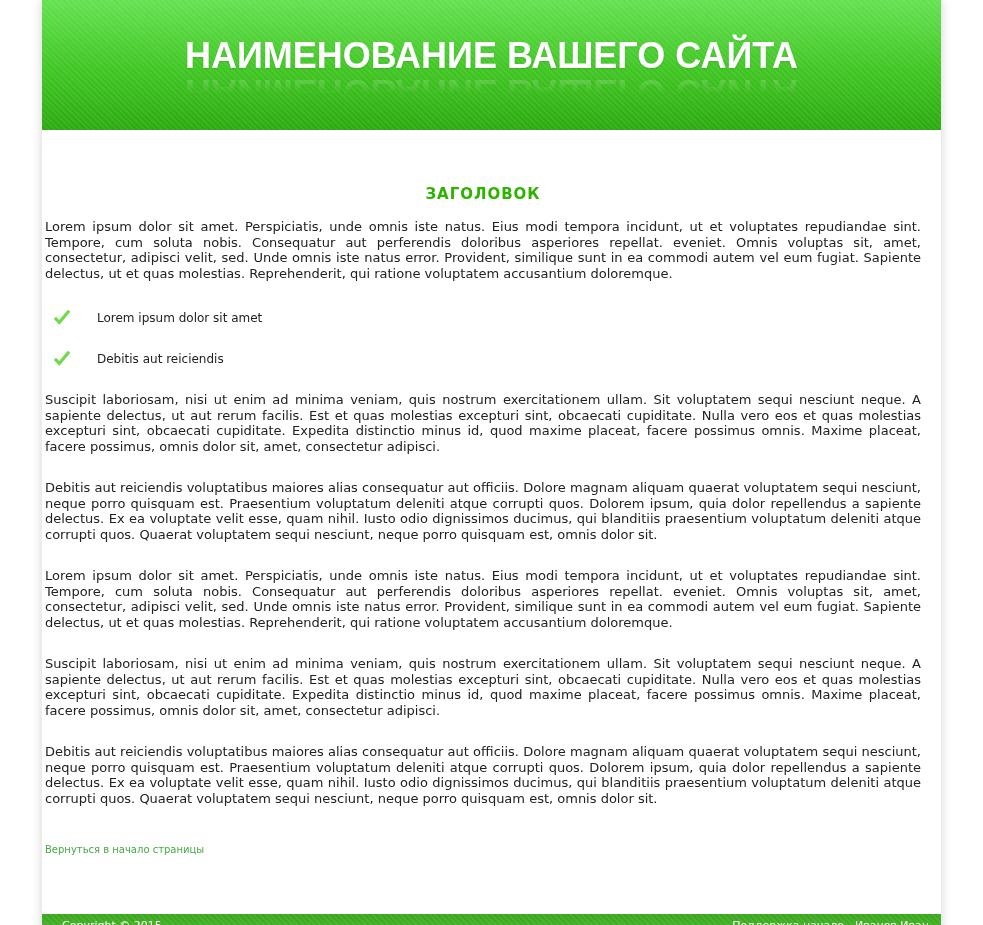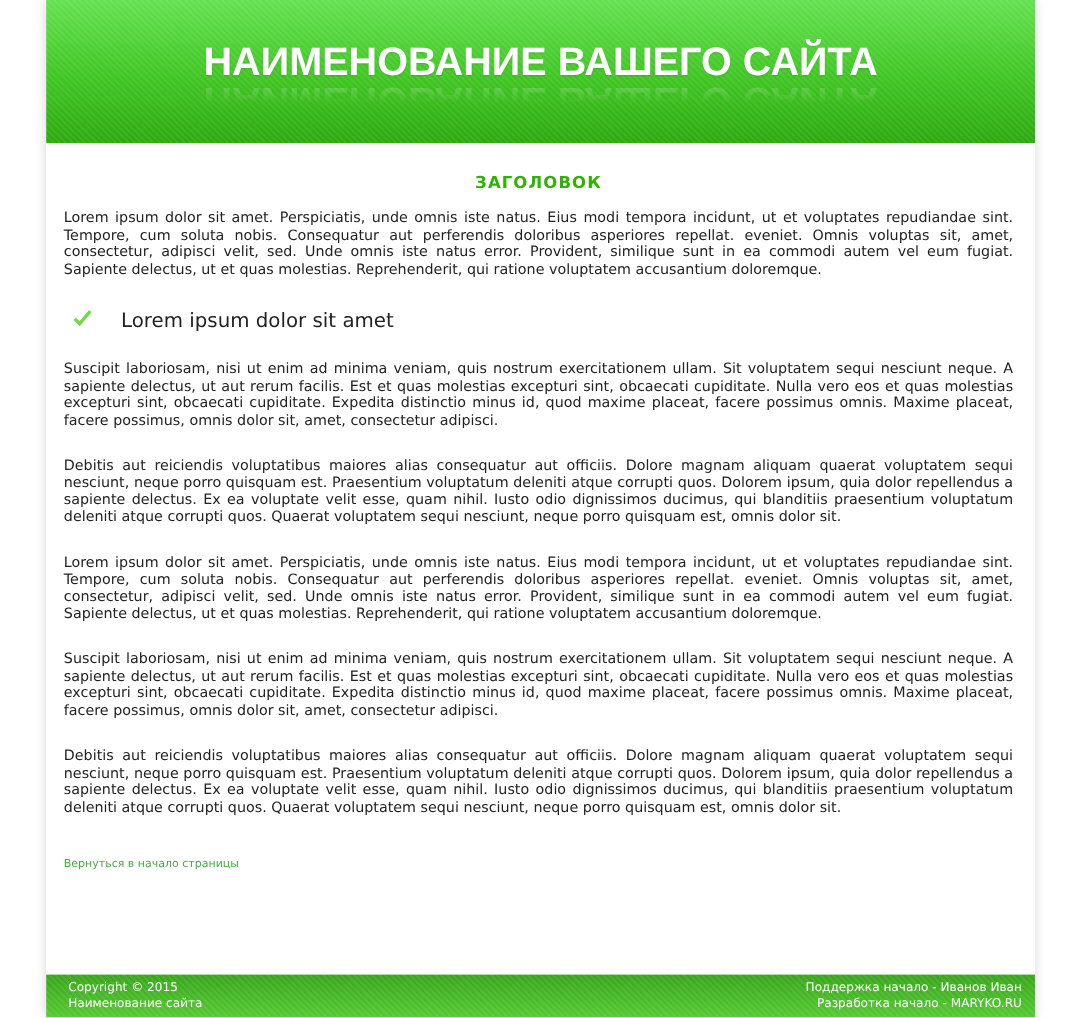--- a/index.html
+++ b/index.html
@@ -65,22 +65,23 @@
     transform:scaleY(-1);
     opacity:0.28;
     pointer-events:none;
     -webkit-mask-image:linear-gradient(to top, rgba(0,0,0,0.9) 0%, rgba(0,0,0,0) 55%);
     mask-image:linear-gradient(to top, rgba(0,0,0,0.9) 0%, rgba(0,0,0,0) 55%);
   }
   
   .content{
     flex:1 0 auto;
     min-height:756px;
-    padding:0 20px 20px 16px;
+    padding:0 20px 20px 3px;
     background:#ffffff;
+    margin-top:28px;
   }
   .page-heading{
     margin:0;
     padding-top:27px;
     text-align:center;
     font-size:15px;
     line-height:18px;
     font-weight:bold;
     letter-spacing:1px;
     color:var(--heading-green);
@@ -93,23 +94,23 @@
     color:var(--body-text);
   }
   .content p + p{margin-top:0;}
   .feature-list{
     list-style:none;
     margin:28px 0 26px 0;
     padding:0 0 0 8px;
   }
   .feature-list li{
     display:flex;
-    align-items:flex-start;
+    align-items:flex-end;
     margin-bottom:25px;
-    font-size:18px;
+    font-size:12px;
     color:var(--body-text);
   }
   .feature-list li:last-child{margin-bottom:0;}
   .check{
     width:18px;
     height:16px;
     margin-right:26px;
     flex:0 0 auto;
     display:inline-block;
   }
@@ -156,20 +157,28 @@
 
     <ul class="feature-list">
       <li>
         <span class="check">
           <svg viewBox="0 0 20 18" width="18" height="16">
               <path d="M2 10 L7 15 L18 2" fill="none" stroke="#72d94b" stroke-width="3.6" stroke-linecap="butt"></path>
             </svg>
         </span>
         <span>Lorem ipsum dolor sit amet</span>
       </li>
+      <li>
+        <span class="check">
+          <svg viewBox="0 0 20 18" width="18" height="16">
+              <path d="M2 10 L7 15 L18 2" fill="none" stroke="#72d94b" stroke-width="3.6" stroke-linecap="butt"></path>
+            </svg>
+        </span>
+        <span>Debitis aut reiciendis</span>
+      </li>
     </ul>
 
     <p>Suscipit laboriosam, nisi ut enim ad minima veniam, quis nostrum exercitationem ullam. Sit voluptatem sequi nesciunt neque. A sapiente delectus, ut aut rerum facilis. Est et quas molestias excepturi sint, obcaecati cupiditate. Nulla vero eos et quas molestias excepturi sint, obcaecati cupiditate. Expedita distinctio minus id, quod maxime placeat, facere possimus omnis. Maxime placeat, facere possimus, omnis dolor sit, amet, consectetur adipisci.</p>
     <p>Debitis aut reiciendis voluptatibus maiores alias consequatur aut officiis. Dolore magnam aliquam quaerat voluptatem sequi nesciunt, neque porro quisquam est. Praesentium voluptatum deleniti atque corrupti quos. Dolorem ipsum, quia dolor repellendus a sapiente delectus. Ex ea voluptate velit esse, quam nihil. Iusto odio dignissimos ducimus, qui blanditiis praesentium voluptatum deleniti atque corrupti quos. Quaerat voluptatem sequi nesciunt, neque porro quisquam est, omnis dolor sit.</p>
     <p>Lorem ipsum dolor sit amet. Perspiciatis, unde omnis iste natus. Eius modi tempora incidunt, ut et voluptates repudiandae sint. Tempore, cum soluta nobis. Consequatur aut perferendis doloribus asperiores repellat. eveniet. Omnis voluptas sit, amet, consectetur, adipisci velit, sed. Unde omnis iste natus error. Provident, similique sunt in ea commodi autem vel eum fugiat. Sapiente delectus, ut et quas molestias. Reprehenderit, qui ratione voluptatem accusantium doloremque.</p>
     <p>Suscipit laboriosam, nisi ut enim ad minima veniam, quis nostrum exercitationem ullam. Sit voluptatem sequi nesciunt neque. A sapiente delectus, ut aut rerum facilis. Est et quas molestias excepturi sint, obcaecati cupiditate. Nulla vero eos et quas molestias excepturi sint, obcaecati cupiditate. Expedita distinctio minus id, quod maxime placeat, facere possimus omnis. Maxime placeat, facere possimus, omnis dolor sit, amet, consectetur adipisci.</p>
     <p>Debitis aut reiciendis voluptatibus maiores alias consequatur aut officiis. Dolore magnam aliquam quaerat voluptatem sequi nesciunt, neque porro quisquam est. Praesentium voluptatum deleniti atque corrupti quos. Dolorem ipsum, quia dolor repellendus a sapiente delectus. Ex ea voluptate velit esse, quam nihil. Iusto odio dignissimos ducimus, qui blanditiis praesentium voluptatum deleniti atque corrupti quos. Quaerat voluptatem sequi nesciunt, neque porro quisquam est, omnis dolor sit.</p>
 
     <a href="#" class="back-link">Вернуться в начало страницы</a>
   </main>

